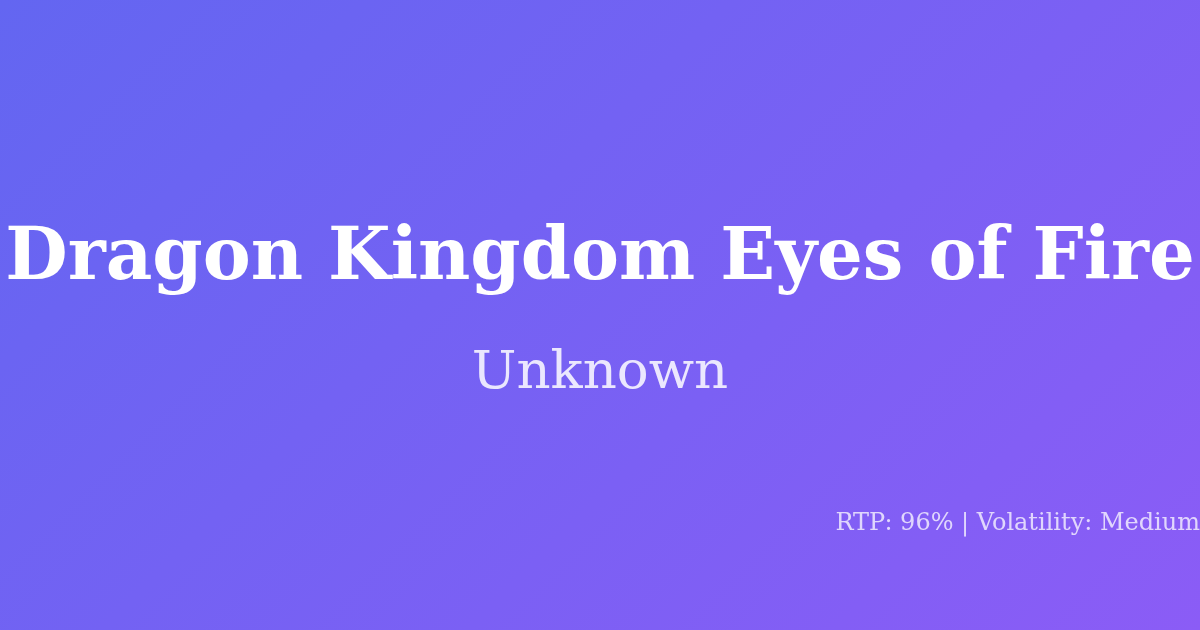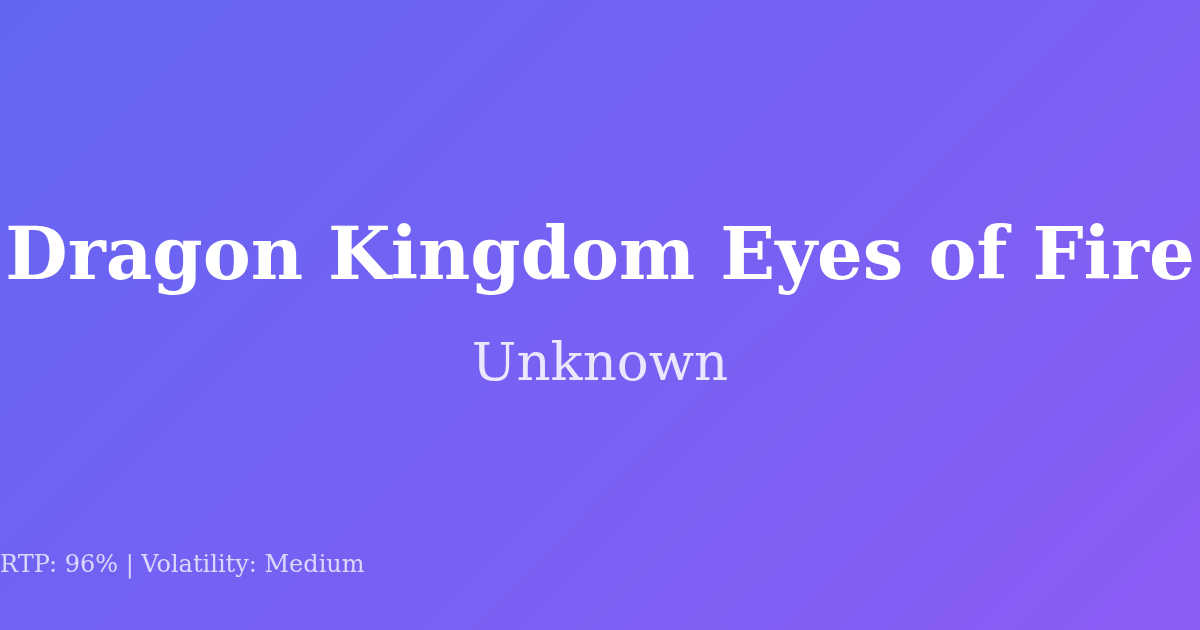--- a/index.html
+++ b/index.html
@@ -43,48 +43,48 @@
   }
 
   .game-title {
     font-family: "DejaVu Serif", "Liberation Serif", serif;
     font-weight: bold;
     font-size: 72px;
     line-height: 1.06;
     color: #ffffff;
     text-align: center;
     white-space: nowrap;
-    margin: 4px;
+    margin: 12px;
     letter-spacing: 0px;
   }
 
   .game-provider {
     font-family: "DejaVu Serif", "Liberation Serif", serif;
     font-weight: normal;
     font-size: 53px;
     line-height: 1.2;
     color: rgba(255, 255, 255, 0.85);
     text-align: center;
     margin: 0;
     margin-top: 34px;
     white-space: nowrap;
   }
 
   
   .game-stats {
     position: absolute;
     left: 0;
     right: 0;
-    top: 549px;
+    top: 507px;
     font-family: "DejaVu Serif", "Liberation Serif", serif;
     font-weight: normal;
     font-size: 24px;
     line-height: 1.25;
     color: rgba(255, 255, 255, 0.75);
-    text-align: left;
+    text-align: right;
     white-space: nowrap;
     margin: 0;
   }
 </style>
 </head>
 <body>
 
 <div class="og-card">
 
   <div class="center-stack">

